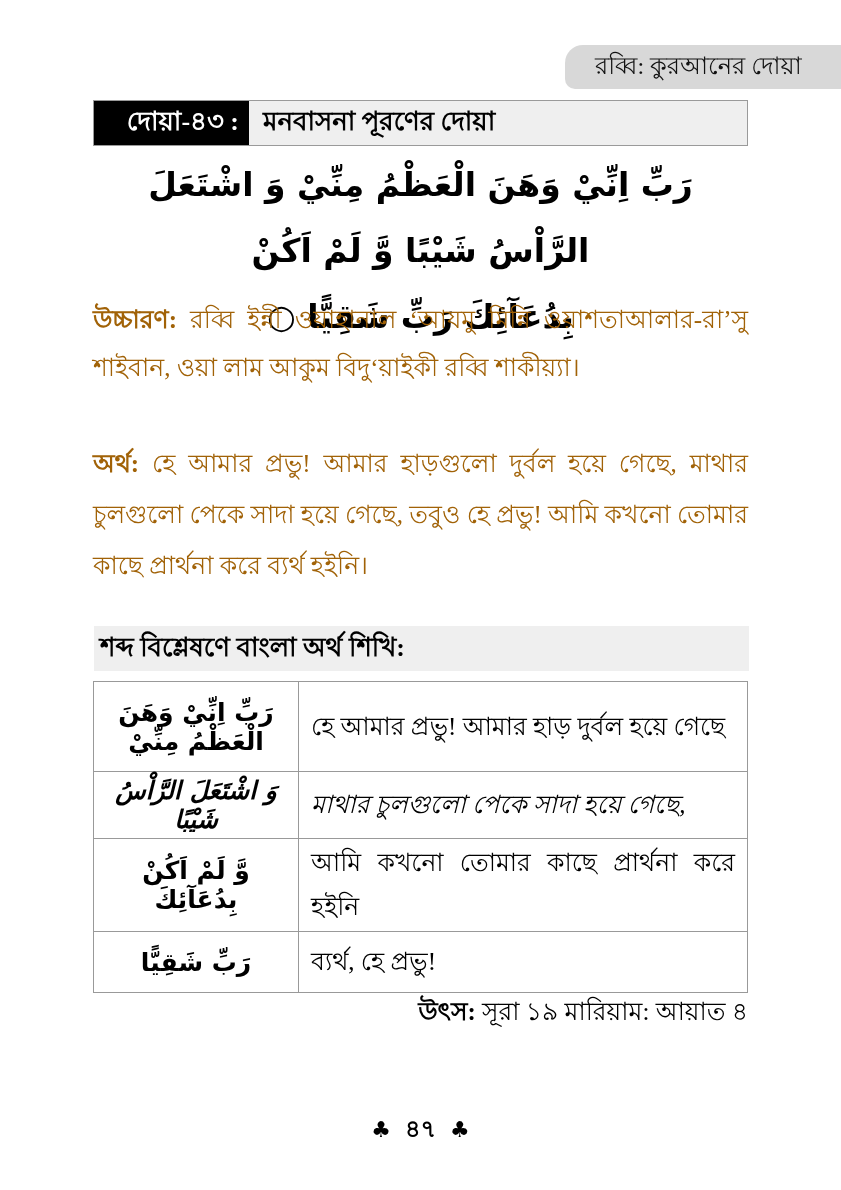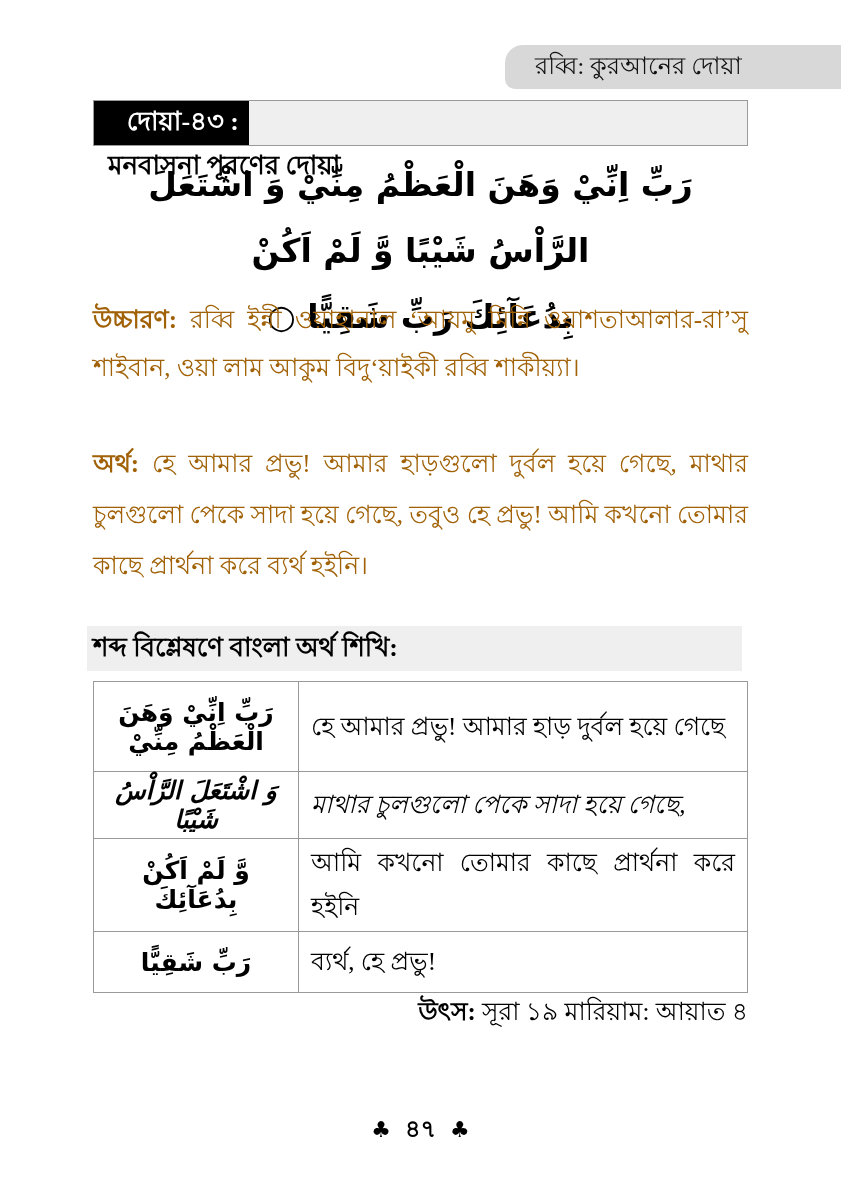--- a/index.html
+++ b/index.html
@@ -4,30 +4,30 @@
 <style>
   * { margin:0; padding:0; box-sizing:border-box; }
   body { background:#ffffff; font-family:"Liberation Serif", serif; }
   .page {
     position:relative; width:841px; height:1190px; margin:0 auto;
     background:#ffffff; overflow:hidden; color:#000;
   }
 
   
   .header-badge {
-    position:absolute; top:45px; right:0; width:336px; height:44px;
+    position:absolute; top:45px; right:0; width:276px; height:44px;
     background:#d8d8d8; border-radius:18px 0 0 10px;
     display:flex; align-items:center; padding-left:30px;
     font-size:24px; color:#111;
   }
 
   
   .title-bar {
     position:absolute; left:93px; top:100px; width:655px; height:46px;
-    display:flex; background:#efefef; border:1px solid #9a9a9a;flex-direction:column;
+    display:flex; background:#efefef; border:1px solid #9a9a9a;
   }
   .title-num {
     width:155px; background:#000; color:#fff;
     display:flex; align-items:center; justify-content:flex-end;
     padding-right:10px; font-weight:bold; font-size:26px; flex:0 0 auto;
   }
   .title-text {
     flex:1; display:flex; align-items:center; padding-left:14px;
     font-weight:bold; font-size:26px; color:#000;
   }
@@ -44,21 +44,21 @@
   .para {
     position:absolute; left:93px; width:655px;
     font-size:25px; line-height:48px; text-align:justify; color:#a16207;
   }
   .para .lbl { font-weight:bold; }
   .pron   { top:296px; }
   .meaning{ top:438px; line-height:51px; }
 
   
   .section-bar {
-    position:absolute; left:87px; top:626px; width:655px; height:45px;
+    position:absolute; left:94px; top:626px; width:655px; height:45px;
     background:#efefef; display:flex; align-items:center;
     padding-left:6px; font-weight:bold; font-size:26px;
   }
 
   
   .word-table {
     position:absolute; left:93px; top:681px; width:655px;
     border-collapse:collapse;
   }
   .word-table td { border:1px solid #999; vertical-align:middle; }

